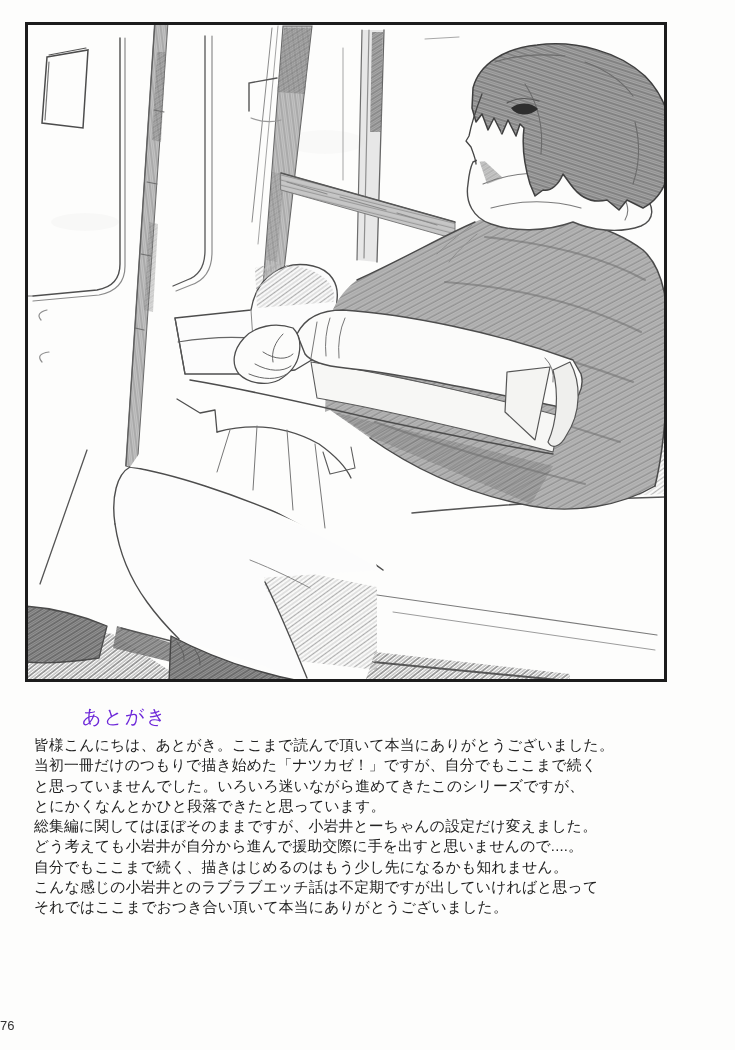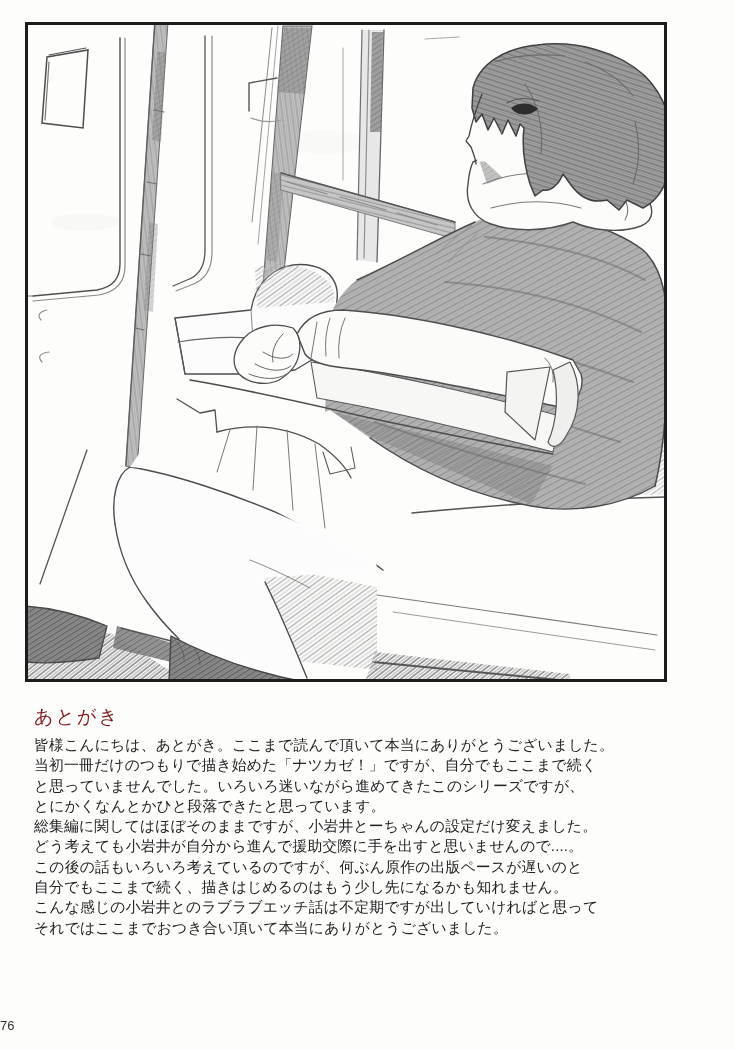--- a/index.html
+++ b/index.html
@@ -14,22 +14,23 @@
   #frame{
     position:absolute;left:25px;top:22px;width:642px;height:660px;
   }
   #frame svg{display:block;}
   #afterword{
     position:absolute;left:34px;top:704px;width:640px;
   }
   #afterword-heading{
     font-size:19px;
     letter-spacing:2px;
-    color:#7f1d1d;
+    color:#6d28d9;
     font-weight:500;
+    margin-left:48px;
   }
   #afterword-text{
     position:absolute;left:0;top:31px;width:640px;
   }
   .aw-line{
     font-size:14.8px;
     line-height:20.3px;
     letter-spacing:0.2px;
     color:#222;
     white-space:nowrap;
@@ -256,21 +257,20 @@
 
   <div id="afterword">
     <div id="afterword-heading">あとがき</div>
     <div id="afterword-text">
       <div class="aw-line">皆様こんにちは、あとがき。ここまで読んで頂いて本当にありがとうございました。</div>
       <div class="aw-line">当初一冊だけのつもりで描き始めた「ナツカゼ！」ですが、自分でもここまで続く</div>
       <div class="aw-line">と思っていませんでした。いろいろ迷いながら進めてきたこのシリーズですが、</div>
       <div class="aw-line">とにかくなんとかひと段落できたと思っています。</div>
       <div class="aw-line">総集編に関してはほぼそのままですが、小岩井とーちゃんの設定だけ変えました。</div>
       <div class="aw-line">どう考えても小岩井が自分から進んで援助交際に手を出すと思いませんので....。</div>
-      <div class="aw-line">この後の話もいろいろ考えているのですが、何ぶん原作の出版ペースが遅いのと</div>
       <div class="aw-line">自分でもここまで続く、描きはじめるのはもう少し先になるかも知れません。</div>
       <div class="aw-line">こんな感じの小岩井とのラブラブエッチ話は不定期ですが出していければと思って</div>
       <div class="aw-line">それではここまでおつき合い頂いて本当にありがとうございました。</div>
     </div>
   </div>
 
   <div id="page-number">76</div>
 
 </div>
 

